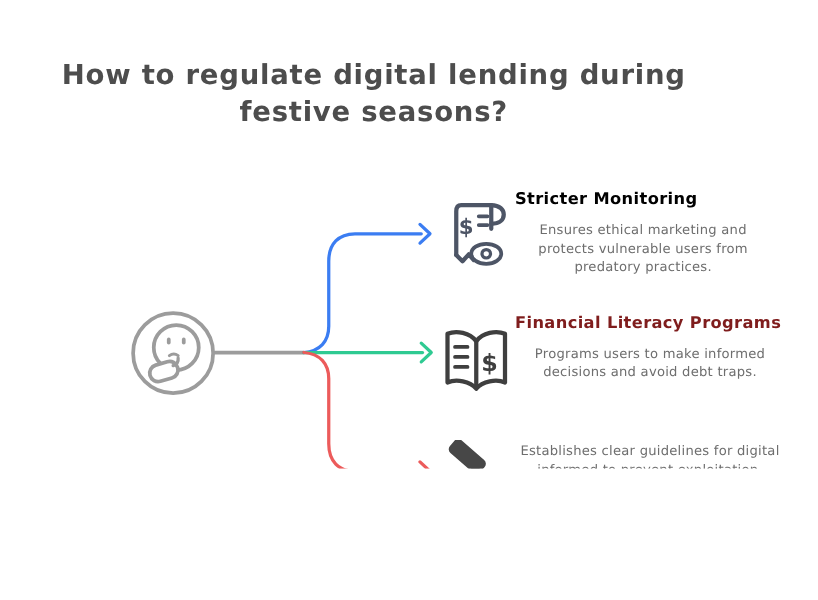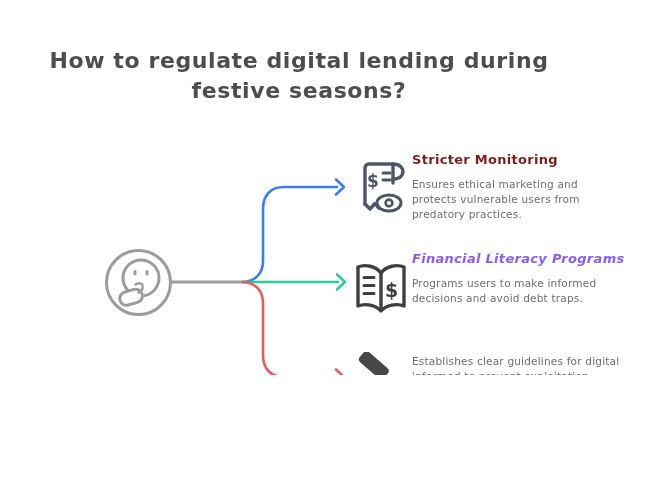--- a/index.html
+++ b/index.html
@@ -34,23 +34,24 @@
     font-weight:bold;
     letter-spacing:0.3px;
     line-height:16px;
   }
   .item p{
     margin:9px 0 0 0;
     font-size:10.5px;
     line-height:15px;
     letter-spacing:0.2px;
     color:#6e6e6e;
+    text-align:center;
   }
-  .c-blue{color:#7f1d1d;}
-  .c-green{color:#8b5cf6;font-style:italic;}
+  .c-blue{color:#000000;}
+  .c-green{color:#7f1d1d;}
   .c-red{color:#ec5b5b;}
   .w1{width:205px;}
   .w2{width:216px;}
   .w3{width:216px;}
 </style>
 </head>
 <body>
 
 <div class="canvas">
 

